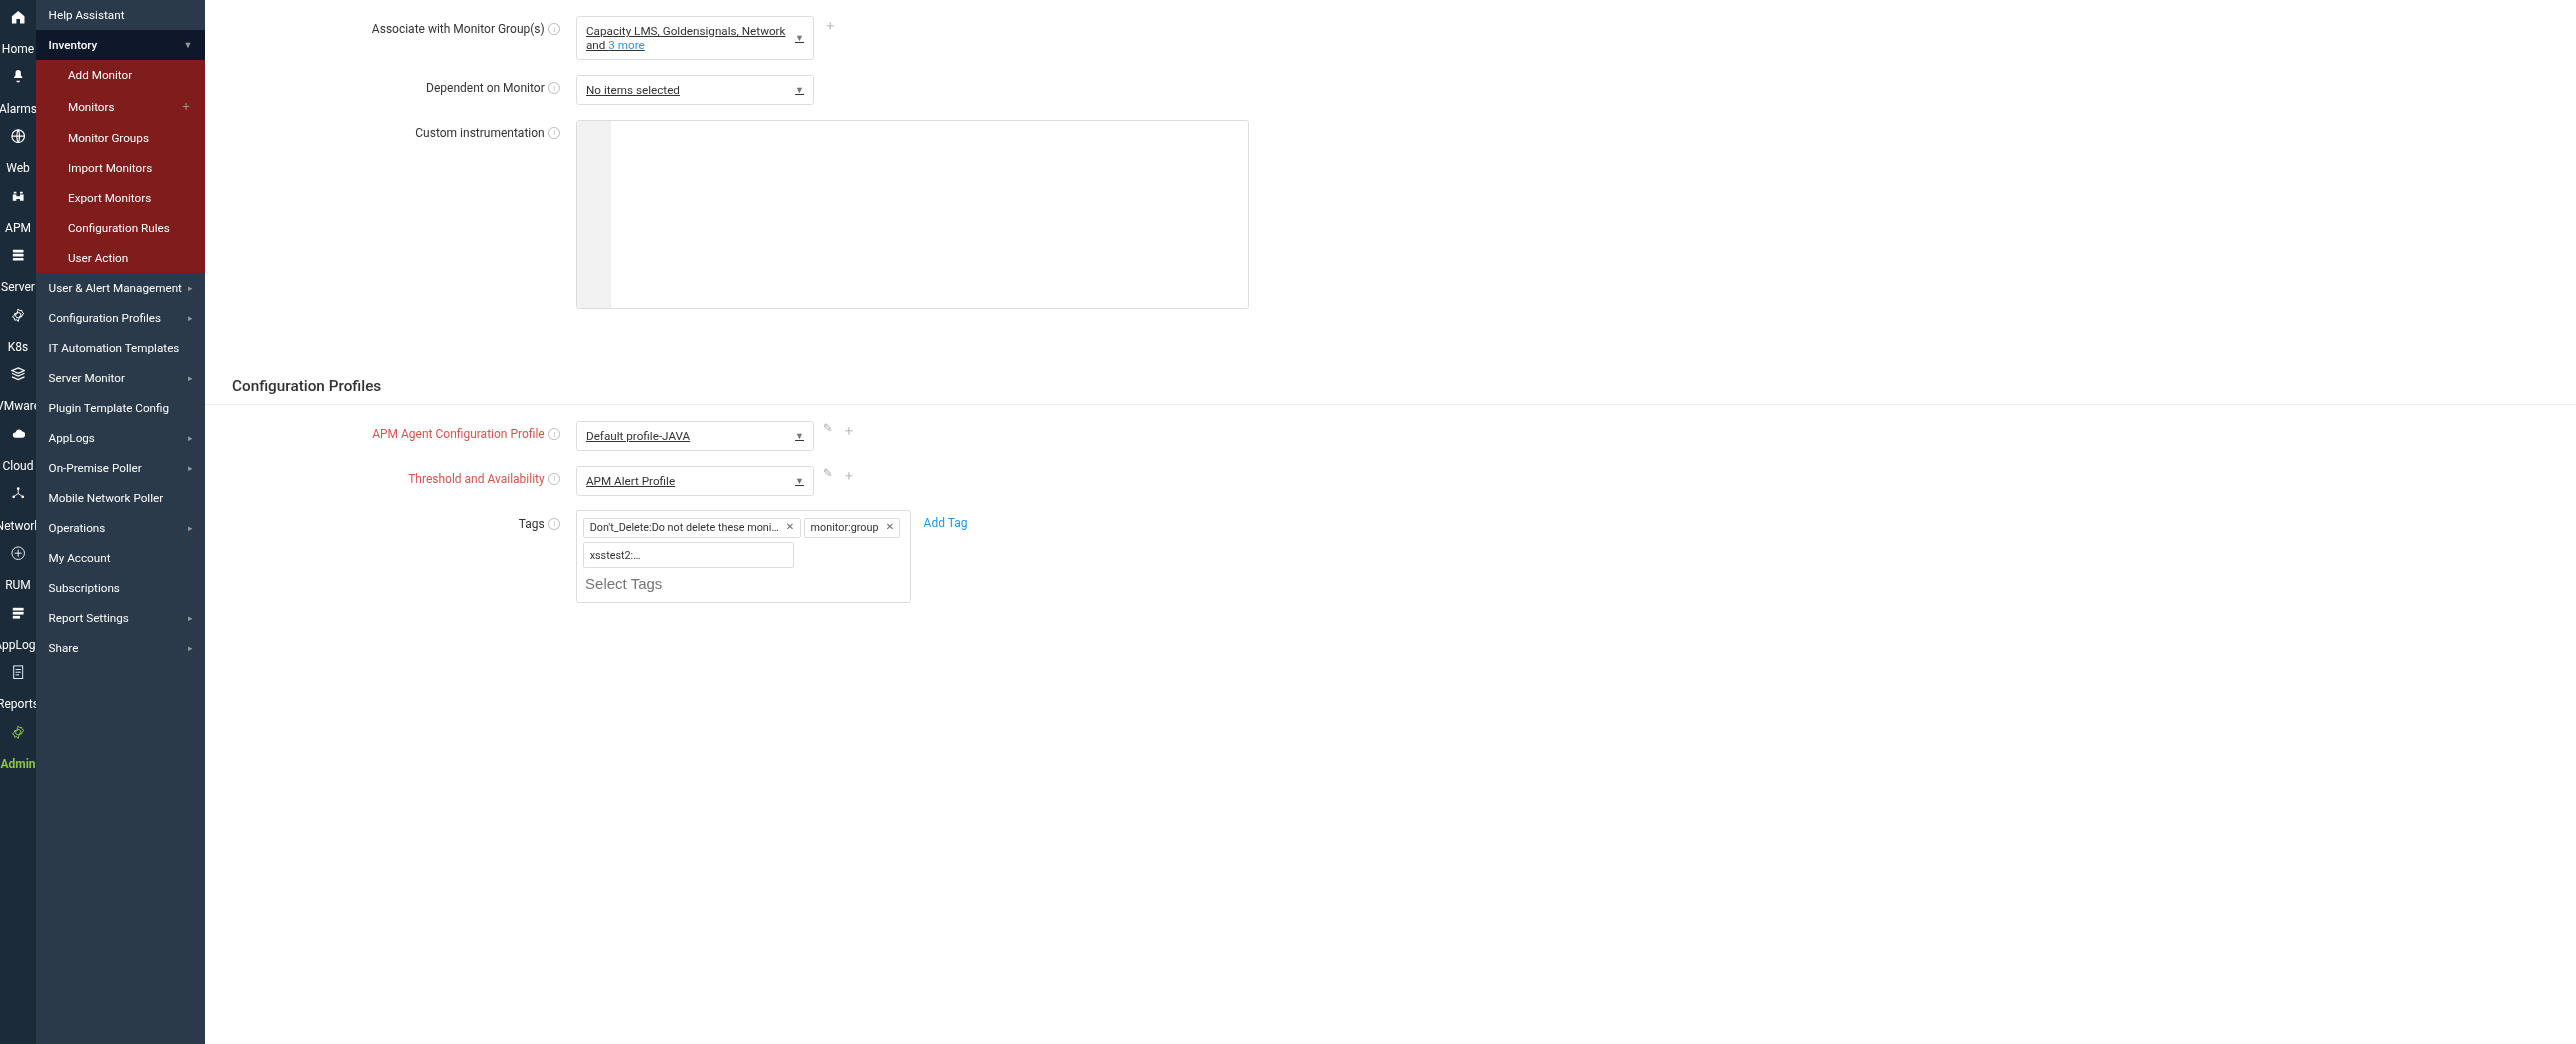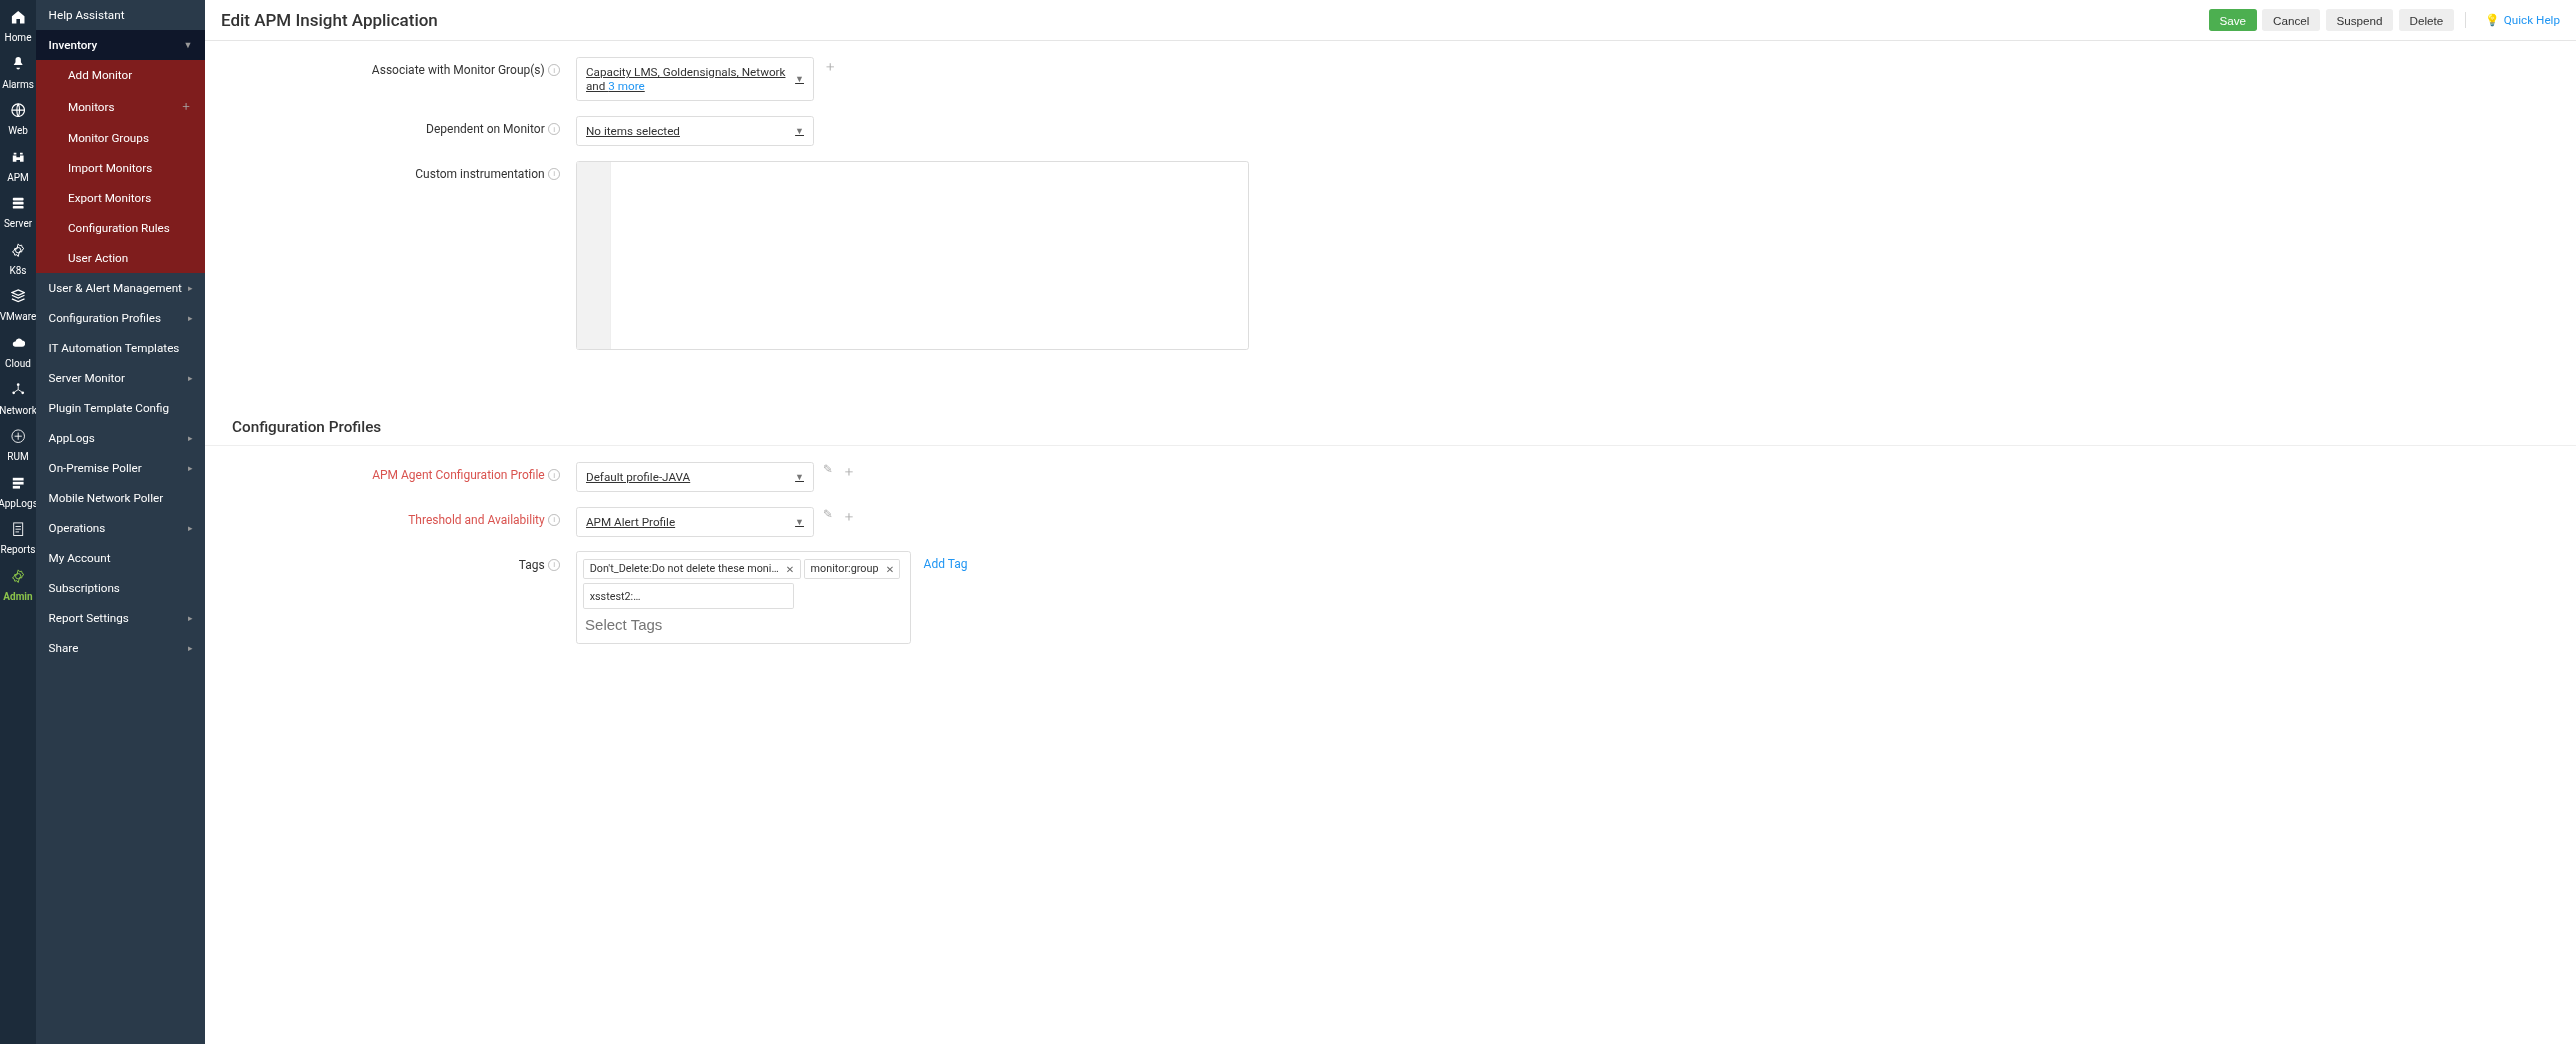--- a/index.html
+++ b/index.html
@@ -4,21 +4,21 @@
 <style>
 * { margin: 0; padding: 0; box-sizing: border-box; }
 body { font-family: -apple-system, BlinkMacSystemFont, "Segoe UI", Roboto, sans-serif; font-size: 11.7px; color: #333; background: #fff; }
 
 .app { display: flex; height: 100vh; }
 
 
 .icon-rail { width: 36px; background: #1c2b3a; display: flex; flex-direction: column; align-items: center; padding-top: 3.6px; }
 .icon-rail-item { display: flex; flex-direction: column; align-items: center; padding: 5.4px 0 7.2px; width: 100%; cursor: pointer; }
 .icon-rail-item .icn { width: 16px; height: 16px; display: flex; align-items: center; justify-content: center; color: #fff; font-size: 13.5px; }
-.icon-rail-item .lbl { color: #fff; font-size: 10px; margin-top: 7px; }
+.icon-rail-item .lbl { color: #fff; font-size: 12px; margin-top: 17px; }
 .icon-rail-item.active .icn, .icon-rail-item.active .lbl { color: #8bc34a; font-weight: bold; }
 
 
 .sidebar { width: 169px; background: #2a3a4a; color: #fff; font-size: 11.7px; overflow-y: auto; }
 .side-item { padding: 8px 12.6px; cursor: pointer; display: flex; align-items: center; justify-content: space-between; }
 .side-item.header { background: #0f172a; font-weight: 500; }
 .side-item.sub { padding-left: 32px; background: #7f1d1d; }
 .side-item .caret { font-size: 9px; color: #999; }
 .side-item .plus { font-size: 12.6px; color: #aaa; }
 
@@ -47,21 +47,21 @@
 .side-add { margin-left: 9px; color: #aaa; font-size: 14.4px; cursor: pointer; }
 .side-edit { margin-left: 9px; color: #aaa; font-size: 11.7px; cursor: pointer; }
 
 .textarea-wrap { display: flex; width: 673px; height: 189px; border: 0.9px solid #ddd; border-radius: 2.7px; }
 .textarea-gutter { width: 34px; background: #f2f2f2; border-right: 0.9px solid #eee; }
 .textarea-main { flex: 1; padding: 7.2px; }
 
 .section-head { font-size: 15.3px; font-weight: 500; color: #333; padding: 18px 0 9px 27px; border-bottom: 0.9px solid #eee; margin-bottom: 16px; }
 
 .tags-box { width: 335px; border: 0.9px solid #ddd; border-radius: 2.7px; padding: 4.5px; }
-.tag-chip { display: inline-flex; align-items: flex-end; border: 0.9px solid #ddd; border-radius: 1.8px; padding: 2.7px 5.4px; margin: 1.8px; font-size: 10.8px; max-width: 234px; }
+.tag-chip { display: inline-flex; align-items: flex-start; border: 0.9px solid #ddd; border-radius: 1.8px; padding: 2.7px 5.4px; margin: 1.8px; font-size: 10.8px; max-width: 234px; }
 .tag-chip .tlabel { white-space: nowrap; overflow: hidden; text-overflow: ellipsis; max-width: 198px; }
 .tag-chip .x { margin-left: 7.2px; cursor: pointer; color: #666; font-size: 10px; }
 .tag-input { border: none; outline: none; padding: 5.4px 3.6px; font-size: 15px; width: 100%; color: #999; }
 .add-tag-link { color: #2196f3; margin-left: 12.6px; cursor: pointer; font-size: 12px; padding-top: 5.4px; }
 
 svg.icon-svg { width: 14.4px; height: 14.4px; fill: currentColor; }
 </style>
 </head>
 <body>
 
@@ -261,34 +261,20 @@
           <span class="caret">▸</span>
         </div>
         <div class="side-item">
           <span>Share</span>
           <span class="caret">▸</span>
         </div>
       </div>
   </div>
 
   <div class="main">
-    <div class="topbar">
-      <h1>Edit APM Insight Application</h1>
-      <div class="topbar-actions">
-        <button class="btn save">Save</button>
-        <button class="btn">Cancel</button>
-        <button class="btn">Suspend</button>
-        <button class="btn">Delete</button>
-        <span class="sep"></span>
-        <span class="qh">
-          <span style="color:#999">💡</span>
-          <span>Quick Help</span>
-        </span>
-      </div>
-    </div>
 
     <div class="form-area">
 
 
       <div class="form-row">
         <div class="form-label">
           <span>Associate with Monitor Group(s)</span>
           <span class="info-icon">i</span>
         </div>
         <div class="form-control">

